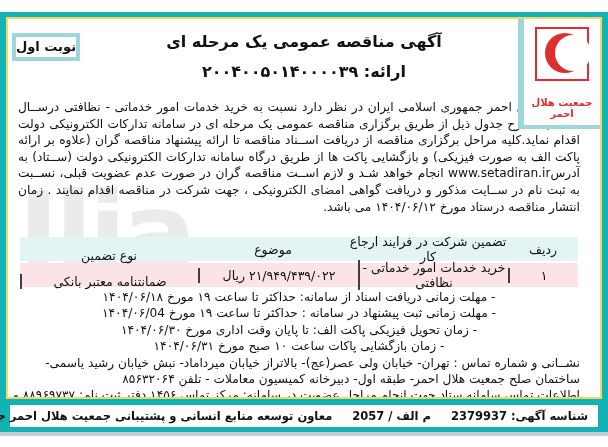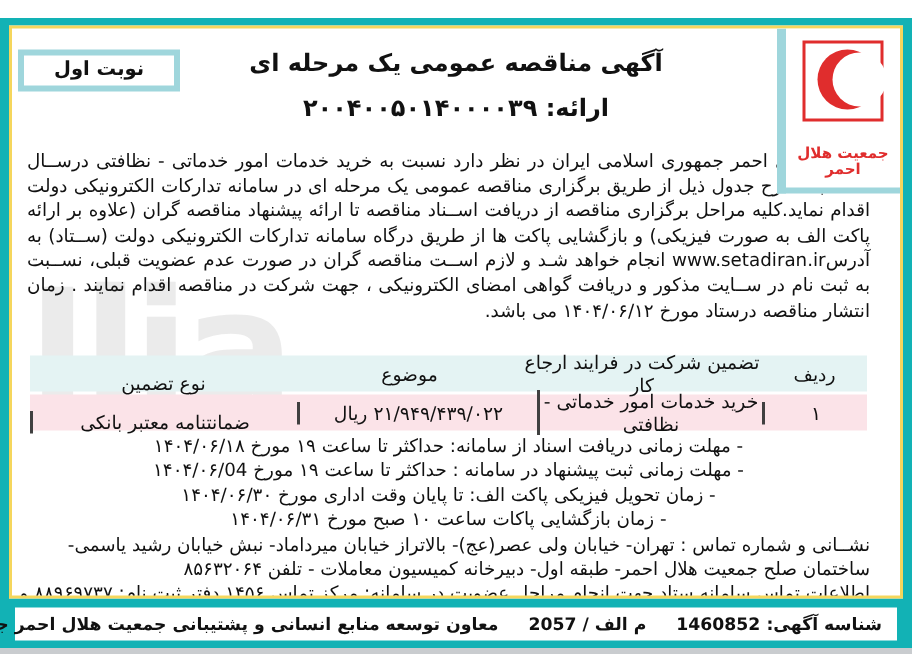--- a/index.html
+++ b/index.html
@@ -3,21 +3,21 @@
 <meta charset="utf-8">
 <style>
   html, body { margin:0; padding:0; }
   body { width:608px; height:447px; background:#ffffff; position:relative; overflow:hidden;
          font-family:"DejaVu Sans", sans-serif; }
   .frame { position:absolute; left:0; top:12px; width:608px; height:420px; background:#12b2b5; }
   .frame-bottom-shadow { position:absolute; left:0; top:432px; width:608px; height:4px; background:#c9cccf; }
   .paper { position:absolute; left:6px; top:17px; width:596px; height:382px; background:#fff;
            border:2px solid #f5d65c; box-sizing:border-box; overflow:hidden; }
   .notice-tag { position:absolute; left:4px; top:14px; background:#fff; border:4px solid #9fd6dc;
-                padding:0 20px; font-weight:bold; font-size:13px; line-height:20px; color:#111; z-index:3; direction:rtl; }
+                padding:0 0; font-weight:bold; font-size:13px; line-height:20px; color:#111; z-index:3; direction:rtl; }
   .logo-panel { position:absolute; right:0px; top:0px; width:82px; height:110px; background:#fff;
                 border-left:6px solid #9fd6dc; border-bottom:4px solid #9fd6dc; box-sizing:border-box; z-index:3; }
   .logo-box { position:absolute; left:11px; top:8px; width:54px; height:54px; border:2px solid #e02d2d; box-sizing:border-box; }
   .crescent { position:absolute; left:8px; top:4px; width:40px; height:40px; border-radius:50%; background:#e02d2d; }
   .crescent::after { content:""; position:absolute; left:10px; top:2px; width:36px; height:36px; border-radius:50%; background:#fff; }
   .logo-text1 { position:absolute; left:0; right:0; top:78px; text-align:center; color:#e02d2d; font-size:10px; font-weight:bold; direction:rtl; }
   .logo-text2 { position:absolute; left:0; right:0; top:82px; text-align:center; color:#222; font-size:9px; direction:rtl; }
   .title { position:absolute; left:90px; right:90px; top:8px; text-align:center; direction:rtl; color:#111;
            font-weight:bold; font-size:16px; line-height:30px; }
   .body-text { position:absolute; left:10px; right:20px; top:80px; direction:rtl; text-align:justify;
@@ -87,18 +87,18 @@
     <div class="item">- مهلت زمانی ثبت پیشنهاد در سامانه : حداکثر تا ساعت ۱۹ مورخ ۱۴۰۴/۰۶/04</div>
     <div class="item">- زمان تحویل فیزیکی پاکت الف: تا پایان وقت اداری مورخ ۱۴۰۴/۰۶/۳۰</div>
     <div class="item">- زمان بازگشایی پاکات ساعت ۱۰ صبح مورخ ۱۴۰۴/۰۶/۳۱</div>
     <div class="justified">نشــانی و شماره تماس : تهران- خیابان ولی عصر(عج)- بالاتراز خیابان میرداماد- نبش خیابان رشید یاسمی- ساختمان صلح جمعیت هلال احمر- طبقه اول- دبیرخانه کمیسیون معاملات - تلفن ۸۵۶۳۲۰۶۴</div>
     <div class="item">اطلاعات تماس سامانه ستاد جهت انجام مراحل عضویت در سامانه: مرکز تماس ۱۴۵۶ دفتر ثبت نام: ۸۸۹۶۹۷۳۷ و ۸۵۱۹۳۷۶۸</div>
   </div>
 </div>
 
 <div class="footer">
   <div class="arrow"></div>
-  <div class="seg">شناسه آگهی: 1460852</div>
+  <div class="seg">شناسه آگهی: 2379937</div>
   <div class="arrow"></div>
   <div class="seg">م الف / 2057</div>
   <div class="seg">معاون توسعه منابع انسانی و پشتیبانی جمعیت هلال احمر جمهوری اسلامی ایران</div>
   <div class="arrow"></div>
 </div>
 
 </body></html>

